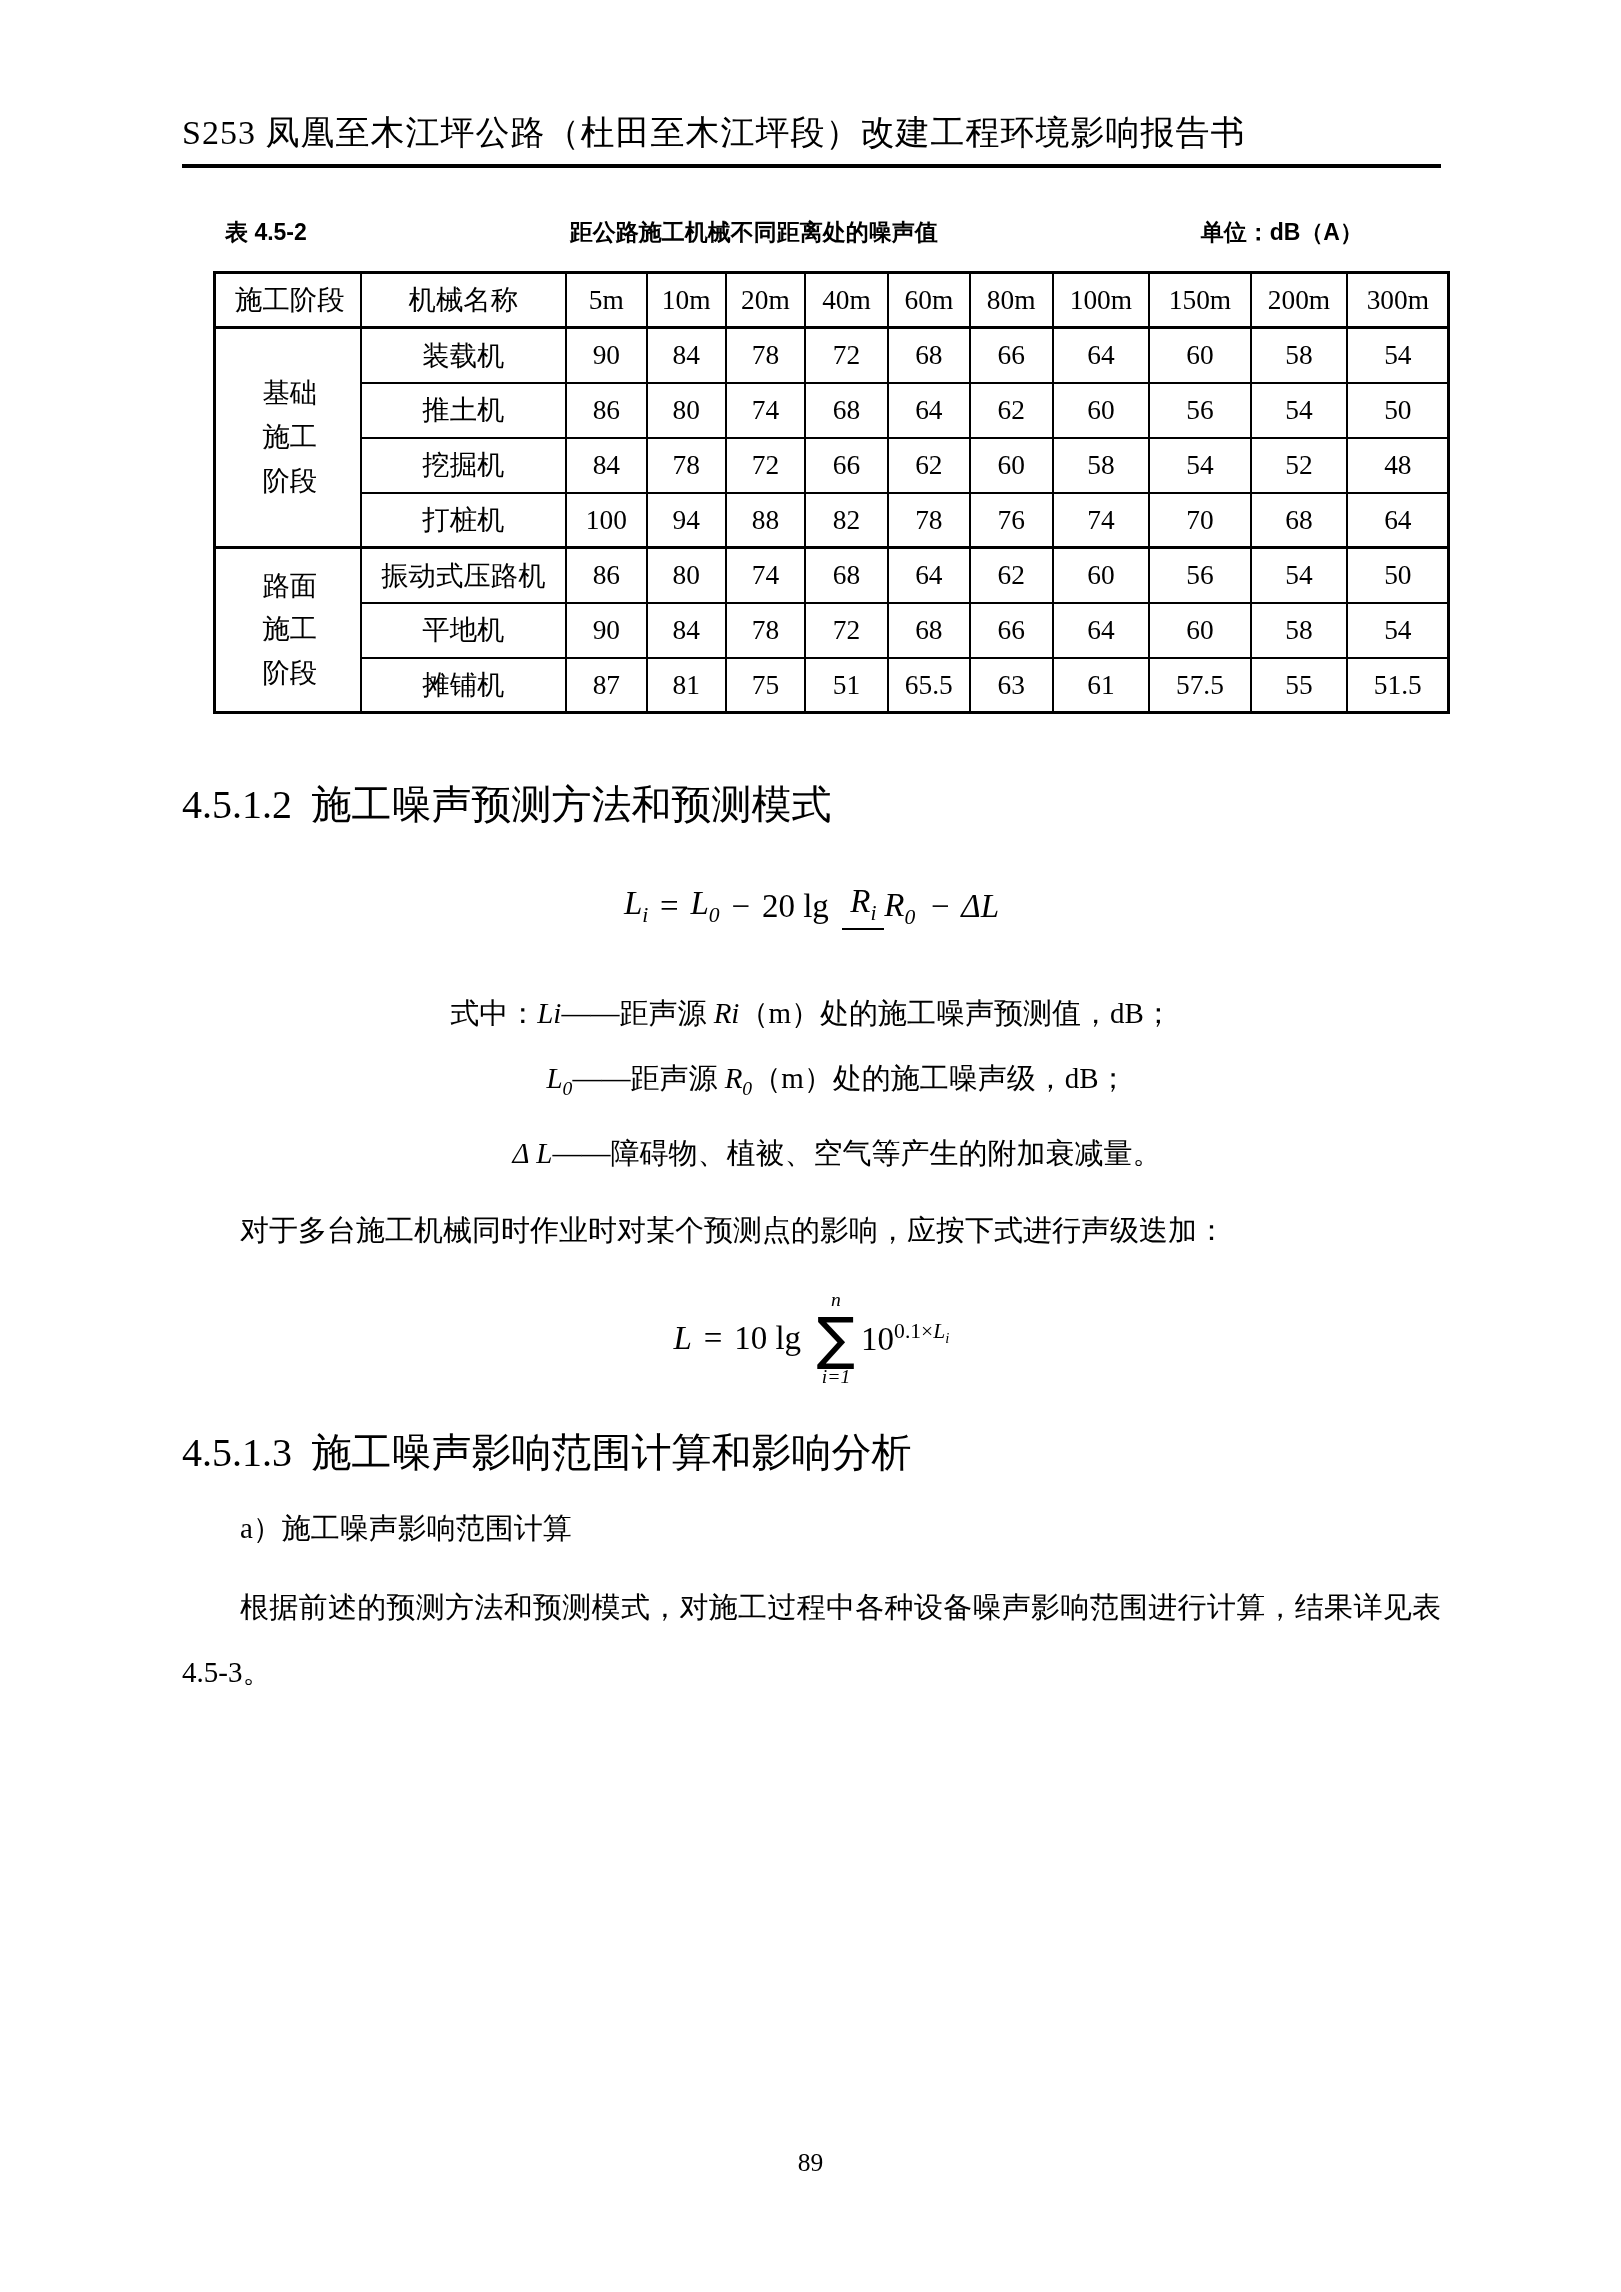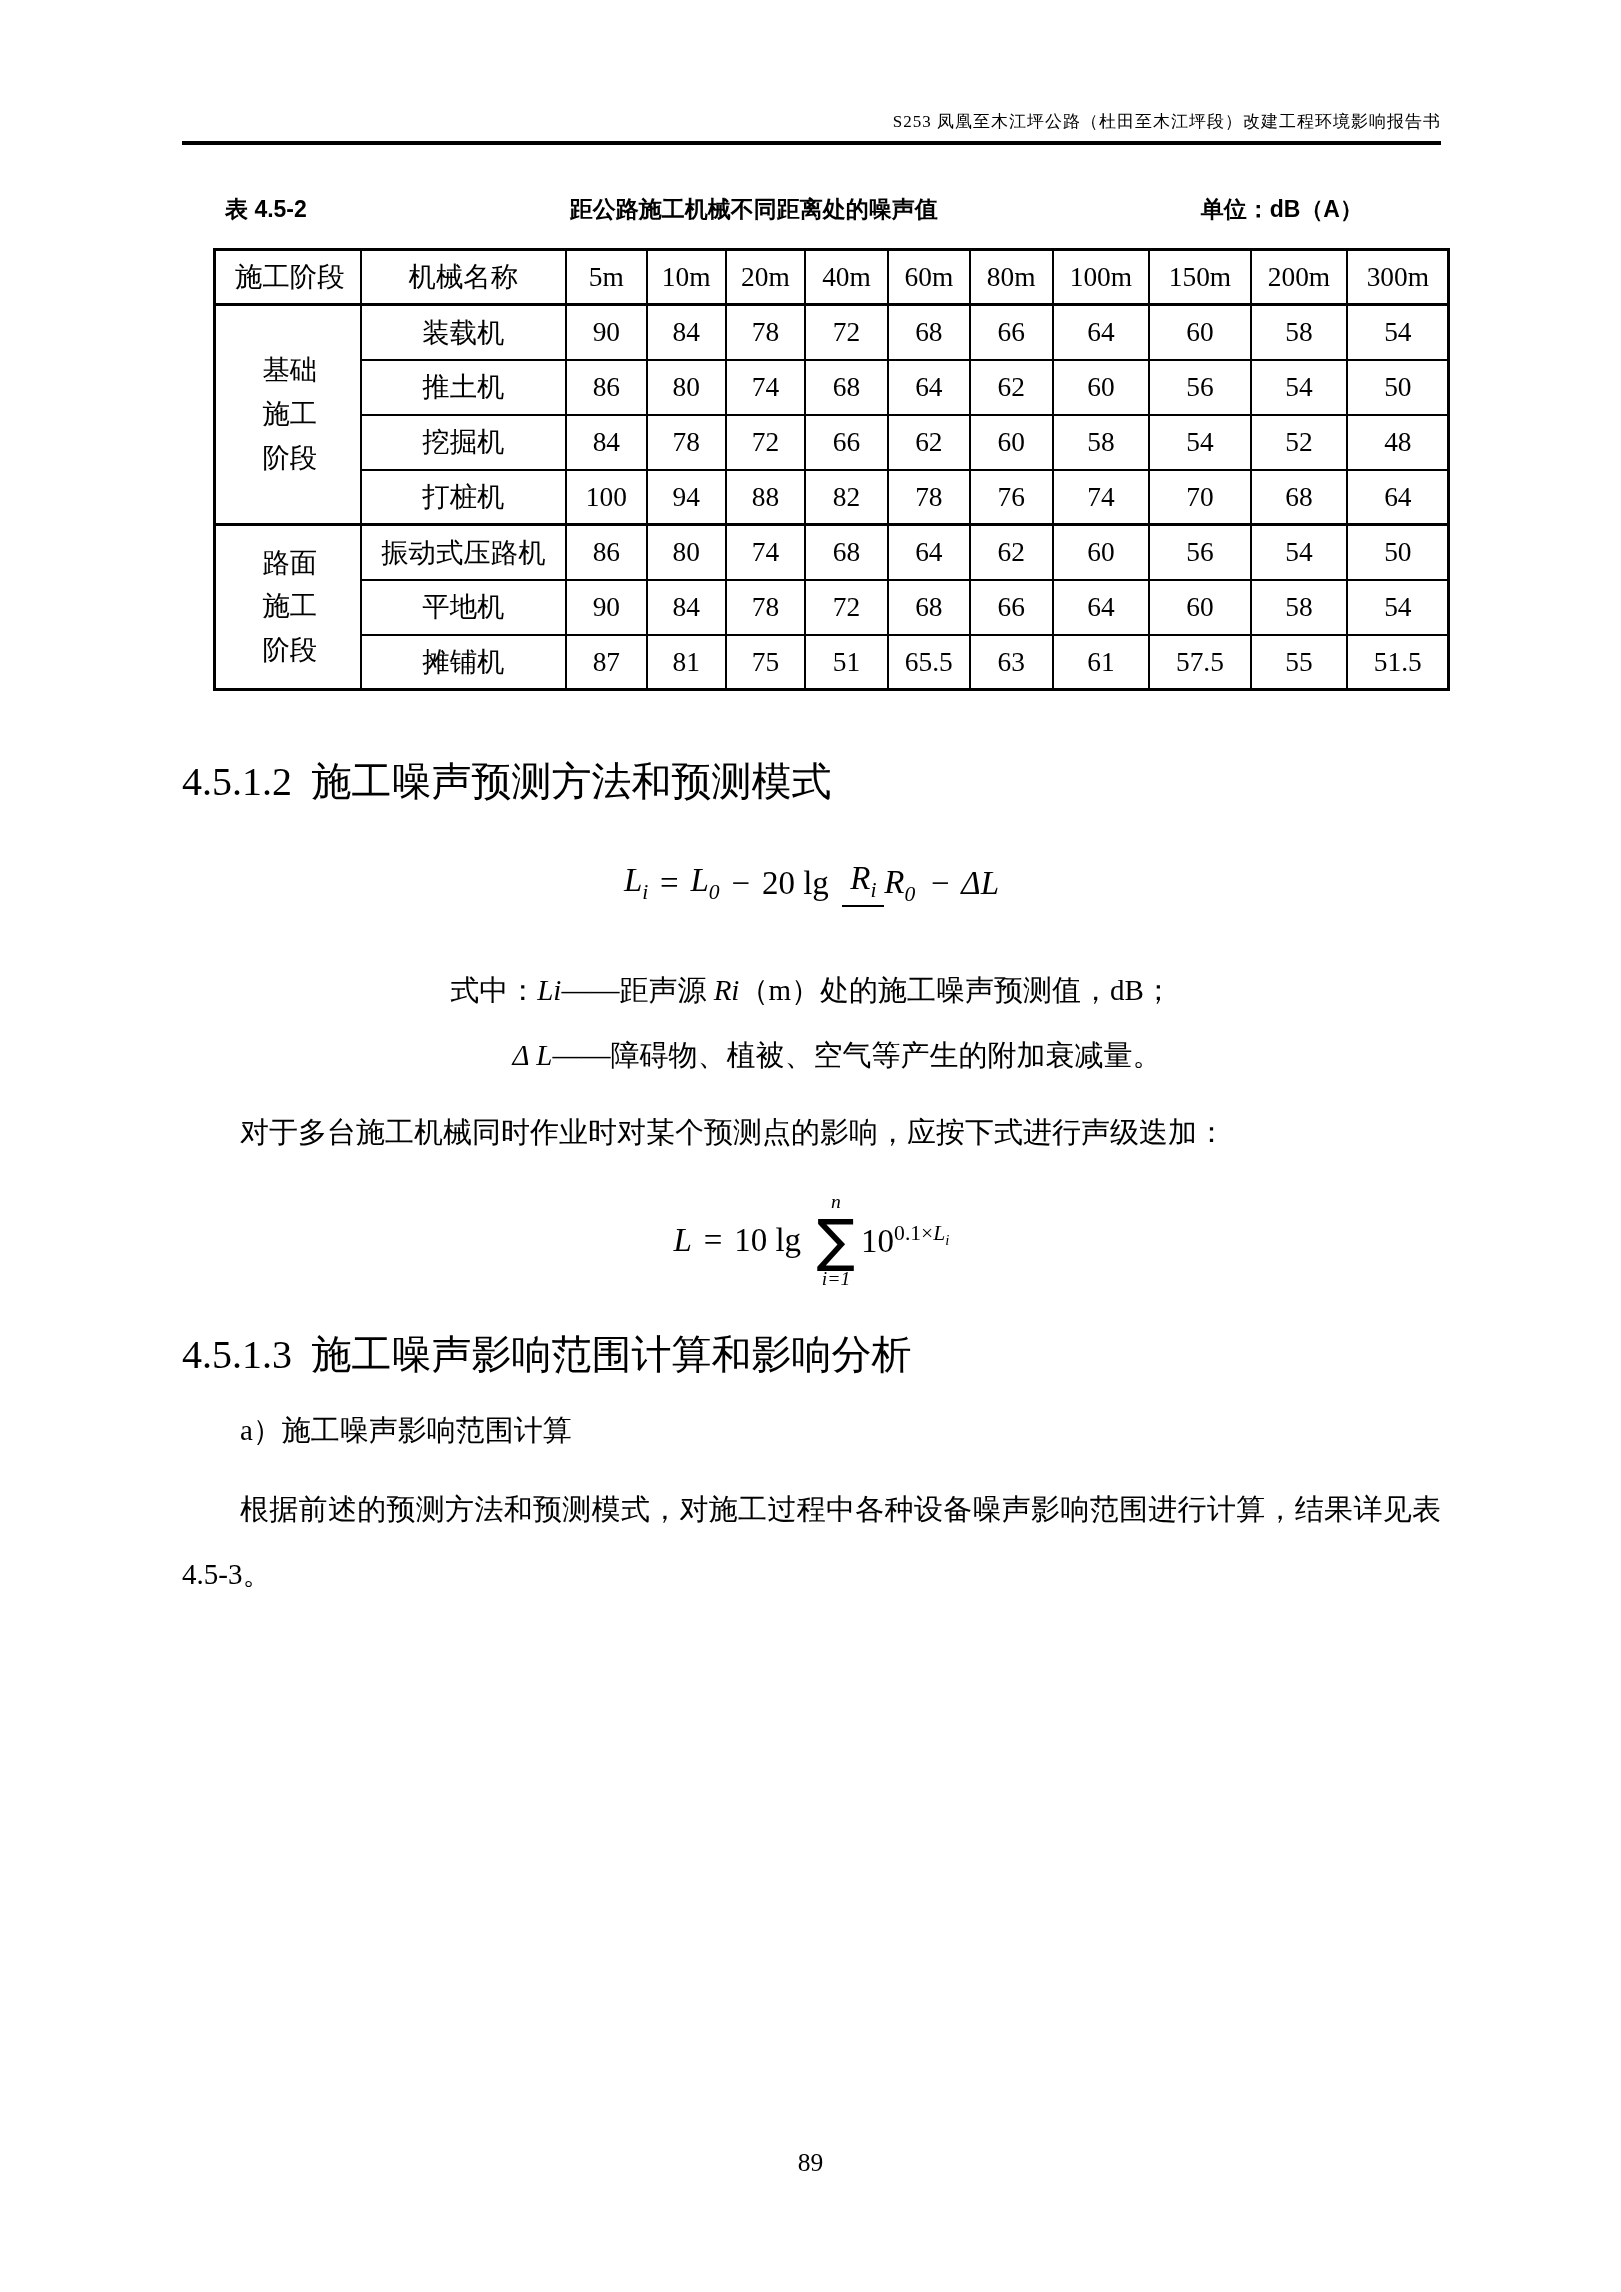--- a/index.html
+++ b/index.html
@@ -9,22 +9,22 @@
     position: relative;
     font-family: "Liberation Serif", "DejaVu Serif", serif;
     color: #000;
   }
   .page { width: 1621px; height: 2293px; position: relative; overflow: hidden; }
   .content { margin: 0 180px 0 182px; }
 
   
   .doc-header { padding-top: 110px; }
   .doc-header-title {
-    text-align: right;
-    font-size: 17px;
+    text-align: left;
+    font-size: 34px;
     letter-spacing: 1px;
   }
   .doc-header-rule {
     margin-top: 7.8px;
     border-bottom: 4.9px solid #000;
   }
 
   
   .table-caption {
     margin-top: 49px;
@@ -289,20 +289,23 @@
         <span class="frac-den"><span class="it">R</span><sub>0</sub></span>
       </span>
       <span class="op">−</span>
       <span class="it">ΔL</span>
     </div>
 
     <div class="def-line">
       <span>式中：</span><span class="it">L</span><span class="it">i</span><span>——</span><span>距声源 </span><span class="it">R</span><span class="it">i</span><span>（m）处的施工噪声预测值，dB；</span>
     </div>
     <div class="def-line cont">
+      <span class="it">L</span><sub>0</sub><span>——</span><span>距声源 </span><span class="it">R</span><sub>0</sub><span>（m）处的施工噪声级，dB；</span>
+    </div>
+    <div class="def-line cont">
       <span class="it">Δ L</span><span>——</span><span>障碍物、植被、空气等产生的附加衰减量。</span>
     </div>
 
     <div class="body-para" style="margin-top:11.8px;">对于多台施工机械同时作业时对某个预测点的影响，应按下式进行声级迭加：</div>
 
     <div class="formula">
       <span class="it">L</span>
       <span class="op">=</span>
       <span class="rm">10 lg</span>
       <span class="sigma-block">

